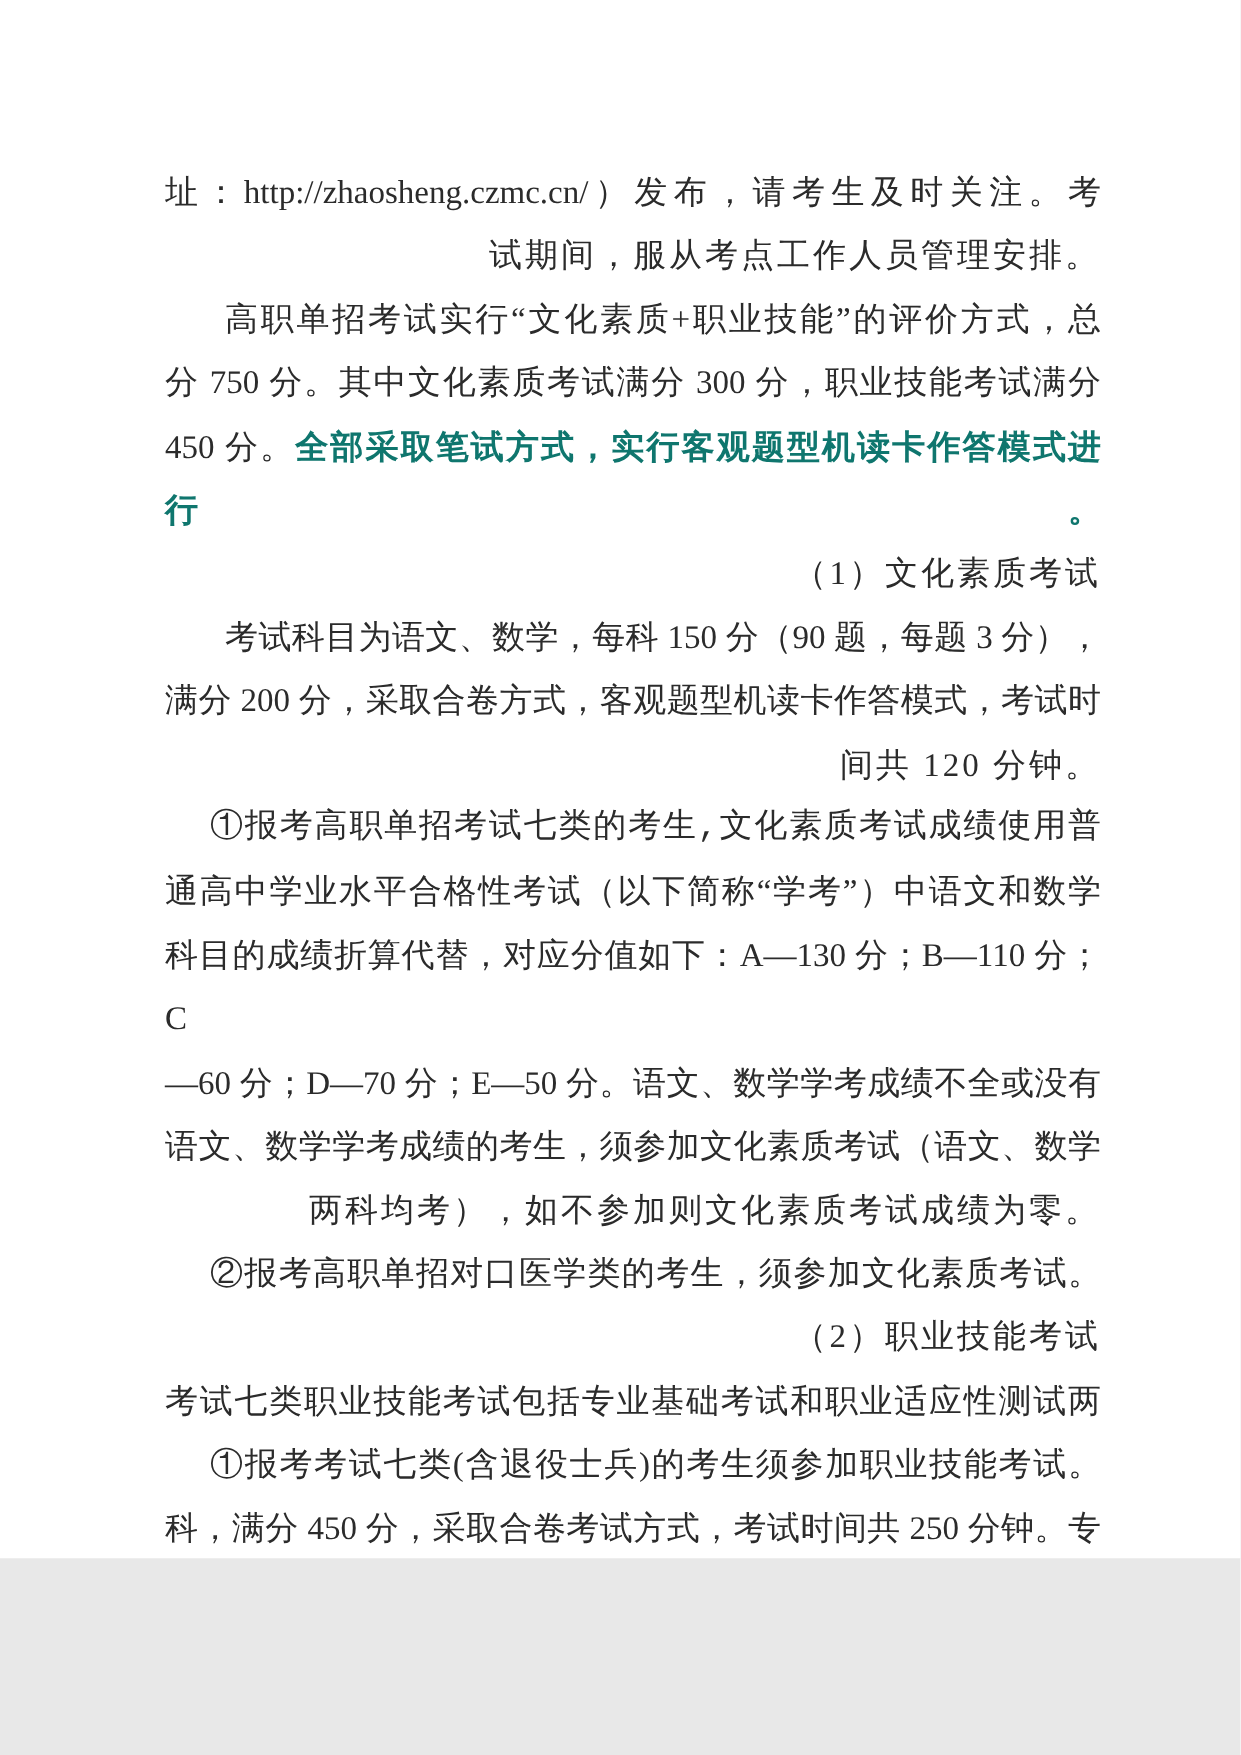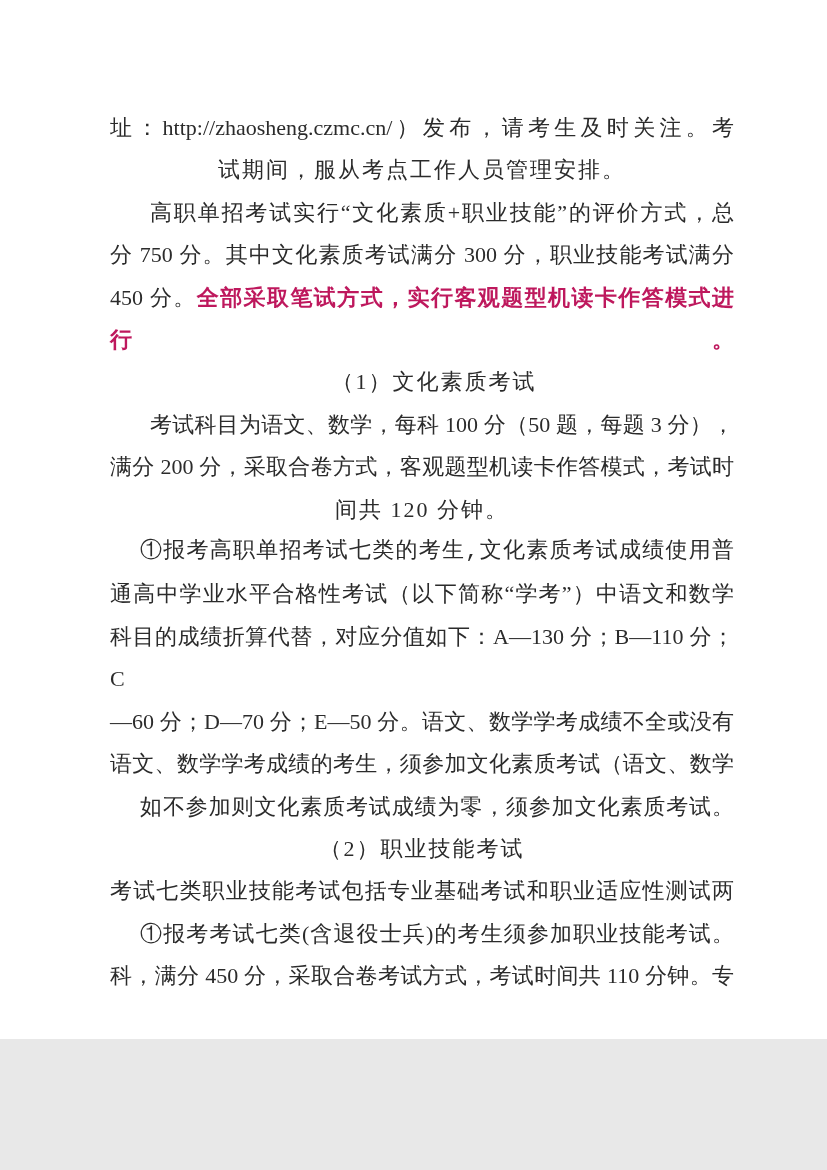--- a/index.html
+++ b/index.html
@@ -21,31 +21,31 @@
   .content {
     position: absolute;
     left: 110px;
     top: 107px;
     width: 624px;
   }
   .line {
     font-size: 22px;
     line-height: 42.4px;
     letter-spacing: 2px;
-    text-align: center;
+    text-align: right;
     white-space: normal;
   }
   .line.full {
     letter-spacing: 0;
     text-align: justify;
     text-align-last: justify;
   }
   .line .b {
     font-weight: 700;
-    color: #be185d;
+    color: #0f766e;
   }
   .page-number {
     position: absolute;
     left: 0;
     top: 1078px;
     width: 100%;
     text-align: center;
     font-size: 15px;
     line-height: 20px;
     color: #333333;
@@ -56,28 +56,29 @@
 <body>
 
 <div class="page">
   <div class="content">
       <div class="line full"><span>址：http://zhaosheng.czmc.cn/）发布，请考生及时关注。考</span></div>
       <div class="line"><span>试期间，服从考点工作人员管理安排。</span></div>
       <div class="line full" style="text-indent: 40px;"><span>高职单招考试实行“文化素质+职业技能”的评价方式，总</span></div>
       <div class="line full"><span>分 750 分。其中文化素质考试满分 300 分，职业技能考试满分</span></div>
       <div class="line full"><span>450 分。</span><span class="b">全部采取笔试方式，实行客观题型机读卡作答模式进行。</span></div>
       <div class="line" style="text-indent: 24px;"><span>（1）文化素质考试</span></div>
-      <div class="line full" style="text-indent: 40px;"><span>考试科目为语文、数学，每科 100 分（50 题，每题 3 分），</span></div>
+      <div class="line full" style="text-indent: 40px;"><span>考试科目为语文、数学，每科 150 分（90 题，每题 3 分），</span></div>
       <div class="line full"><span>满分 200 分，采取合卷方式，客观题型机读卡作答模式，考试时</span></div>
       <div class="line"><span>间共 120 分钟。</span></div>
       <div class="line full" style="text-indent: 30px; font-family: Liberation Mono, monospace;"><span>①报考高职单招考试七类的考生,文化素质考试成绩使用普</span></div>
       <div class="line full"><span>通高中学业水平合格性考试（以下简称“学考”）中语文和数学</span></div>
       <div class="line full"><span>科目的成绩折算代替，对应分值如下：A—130 分；B—110 分；C</span></div>
       <div class="line full"><span>—60 分；D—70 分；E—50 分。语文、数学学考成绩不全或没有</span></div>
       <div class="line full"><span>语文、数学学考成绩的考生，须参加文化素质考试（语文、数学</span></div>
-      <div class="line full" style="text-indent: 30px;"><span>如不参加则文化素质考试成绩为零，须参加文化素质考试。</span></div>
+      <div class="line"><span>两科均考），如不参加则文化素质考试成绩为零。</span></div>
+      <div class="line full" style="text-indent: 30px;"><span>②报考高职单招对口医学类的考生，须参加文化素质考试。</span></div>
       <div class="line"><span>（2）职业技能考试</span></div>
       <div class="line full"><span>考试七类职业技能考试包括专业基础考试和职业适应性测试两</span></div>
       <div class="line full" style="text-indent: 30px;"><span>①报考考试七类(含退役士兵)的考生须参加职业技能考试。</span></div>
-      <div class="line full"><span>科，满分 450 分，采取合卷考试方式，考试时间共 110 分钟。专</span></div>
+      <div class="line full"><span>科，满分 450 分，采取合卷考试方式，考试时间共 250 分钟。专</span></div>
     </div>
   <div class="page-number">7</div>
 </div>
 
 </body></html>

